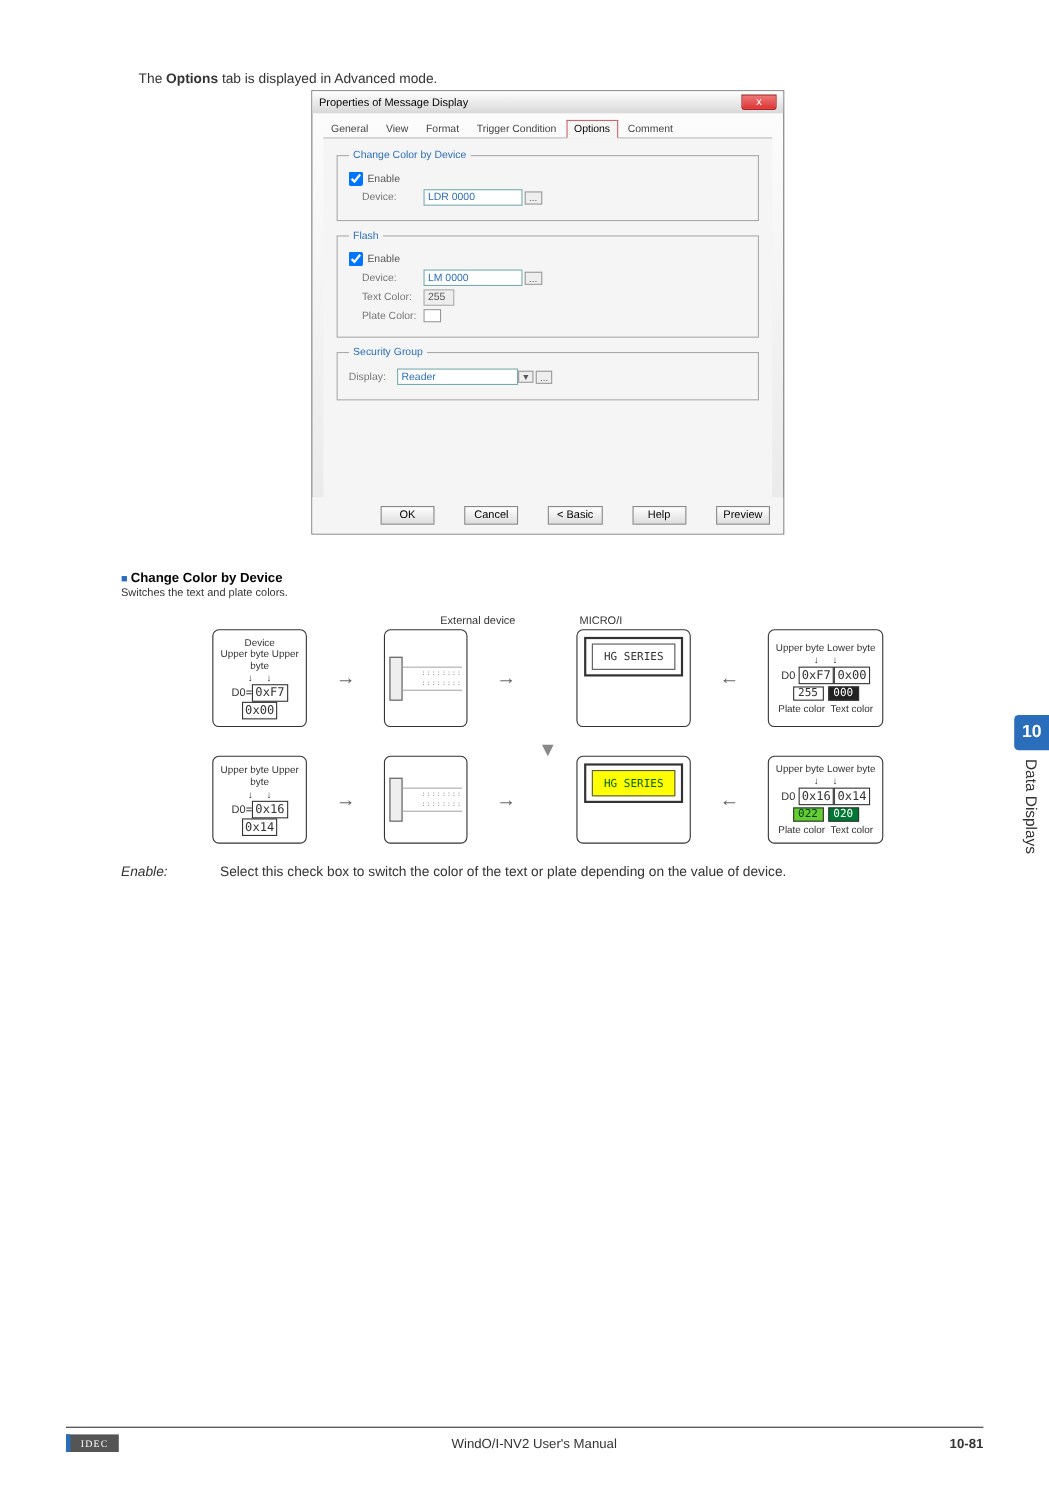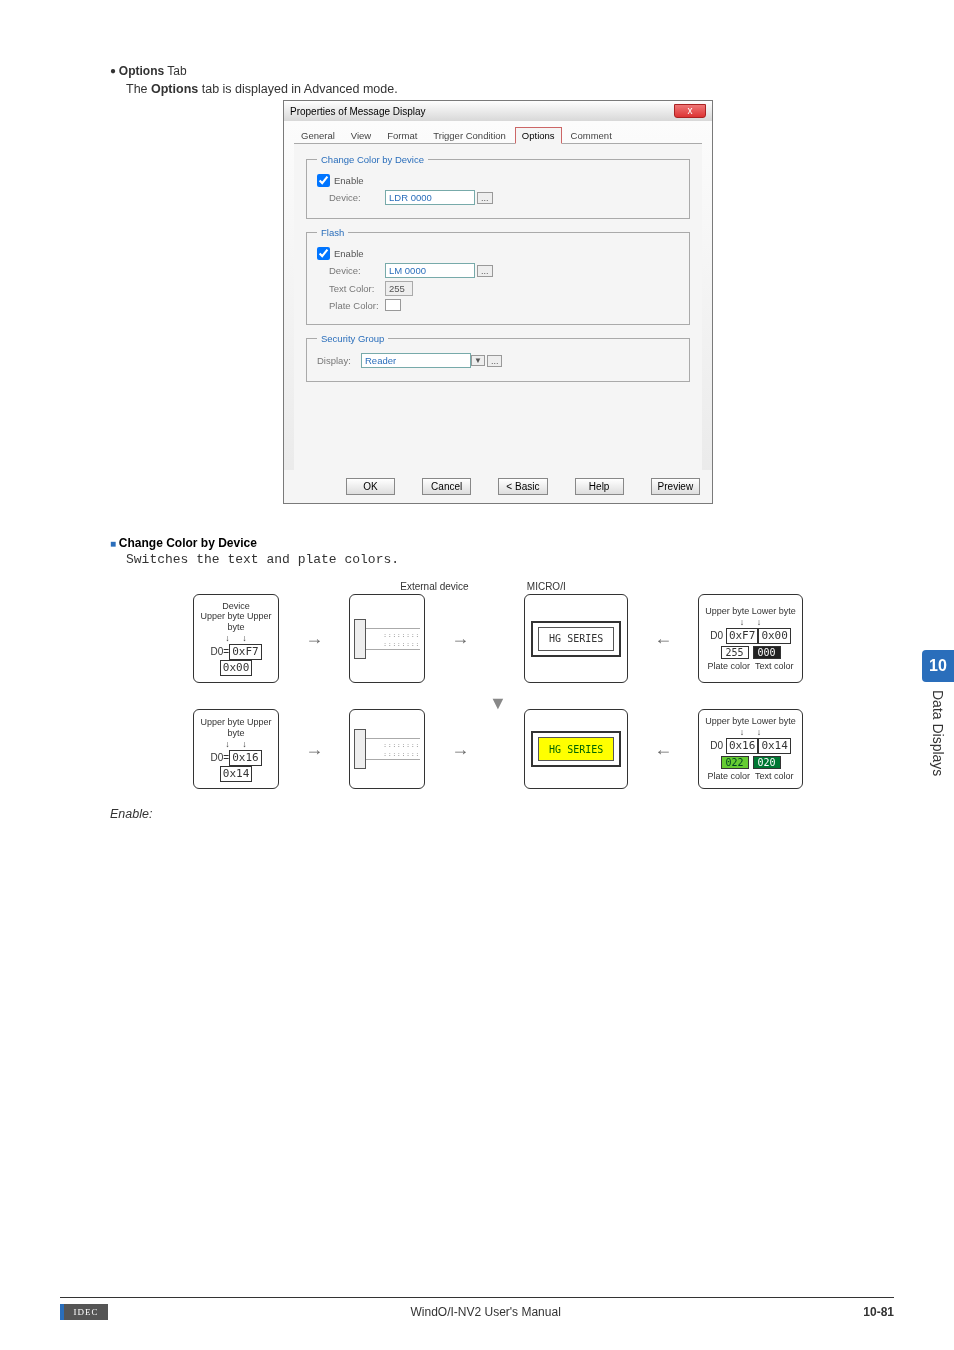--- a/index.html
+++ b/index.html
@@ -127,21 +127,21 @@
     width:60px;
     border:1px solid #888;
     background:linear-gradient(#fff,#ddd);
   }
   .dlg-buttons .spacer{width:28px;}
 
   
   .subhead { margin-top:10px; color:#333; }
   .subhead::before { content:"■ "; color:#2a6ebb; font-size:10px;}
   .subhead b { color:#000;}
-  .subtext { margin-left:16px; margin-top:2px; font-size:13px;font-family:Liberation Mono, monospace;}
+  .subtext { margin-top:2px; font-size:10px;}
 
   
   .diagram {
     margin: 14px auto 12px auto;
     width: 610px;
     font-size: 10px;
   }
   .drow { display:flex; gap:26px; align-items:stretch; margin-bottom:14px;}
   .dbox {
     border:1px solid #333;
@@ -167,21 +167,21 @@
   .extdev .port {
     width:12px;height:40px;border:1px solid #555;background:#eee;
   }
   .extdev .bus {
     width:54px;height:10px;border-top:1px solid #aaa;border-bottom:1px solid #aaa;
     display:flex;flex-direction:column;justify-content:center;gap:2px;padding:2px 0;
     height:auto;
   }
   .dots { font-family:monospace; font-size:6px; letter-spacing:1px; color:#888; text-align:right;}
   .micro {
-    width:120px; display:flex; align-items:center; justify-content:center;margin-left:29px;
+    width:120px; display:flex; align-items:center; justify-content:flex-start;margin-left:29px;
   }
   .screen {
     width:90px; height:36px;
     border:2px solid #333;
     padding:2px;
     display:flex; align-items:center; justify-content:center;
   }
   .screen.inner {
     width:76px; height:24px;
     border:1px solid #555;
@@ -240,23 +240,20 @@
     font-size:9px;letter-spacing:1px;border-left:4px solid #2a6ebb;font-family:Liberation Serif, serif;
   }
 </style>
 </head>
 <body>
 
 <div class="page">
 
   <div class="content">
 
-    <div class="bullet-title">
-      <b>Options</b><span> Tab</span>
-    </div>
     <div class="intro">
       <span>The </span><b>Options</b><span> tab is displayed in Advanced mode.</span>
     </div>
 
     <div class="dialog">
       <div class="dlg-titlebar">
         <span>Properties of Message Display</span>
         <span class="close-btn">x</span>
       </div>
       <div class="tabstrip">
@@ -414,20 +411,21 @@
             <span class="sw green">022</span>
             <span class="sw dgreen">020</span>
           </div>
           <div class="mini" style="margin-top:2px"><span>Plate color</span>&nbsp;&nbsp;<span>Text color</span></div>
         </div>
       </div>
     </div>
 
     <div class="defrow">
       <div class="term">Enable:</div>
+      <div>Select this check box to switch the color of the text or plate depending on the value of device.</div>
     </div>
 
   </div>
 </div>
 
 <div class="sidetab">
   <div class="num">10</div>
   <div class="txt">Data Displays</div>
 </div>
 

